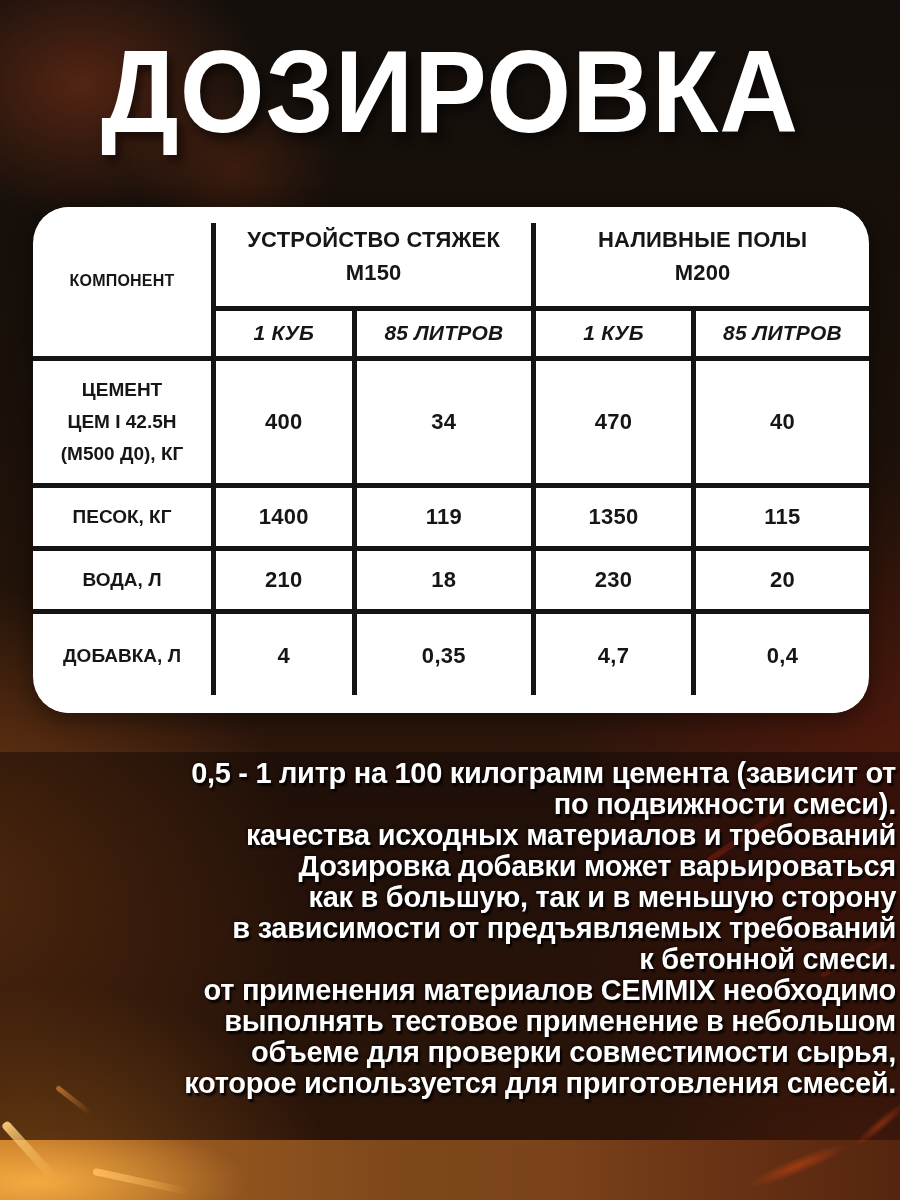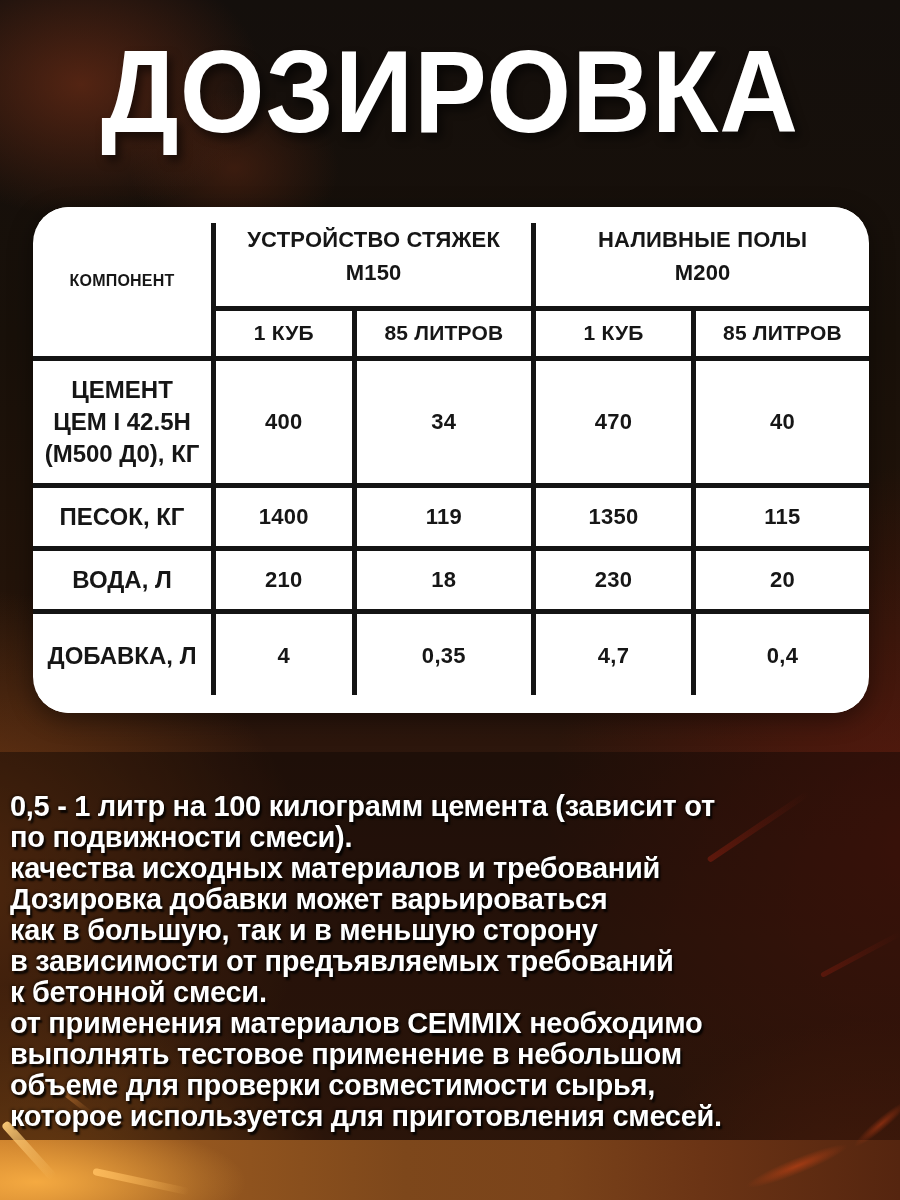--- a/index.html
+++ b/index.html
@@ -141,33 +141,32 @@
   .col-c    { width: 19.1%; }
   .col-d    { width: 21.0%; }
 
   tr.rh-group { height: 101px; }
   tr.rh-sub   { height: 50px;  }
   tr.rh-cem   { height: 127px; }
   tr.rh-std   { height: 63px;  }
   tr.rh-last  { height: 101px; }
 
   .group-title { font-size: 22px; line-height: 33px; letter-spacing: 0.2px; }
-  .sub-head    { font-size: 21px; letter-spacing: 0.2px; }
+  .sub-head    { font-size: 21px; letter-spacing: 0.2px; font-style: italic; }
   .comp-head   { font-size: 16px; letter-spacing: 0.2px; }
-  .row-label   { font-size: 24px; line-height: 32px; letter-spacing: 0; }
+  .row-label   { font-size: 19px; line-height: 32px; letter-spacing: 0; }
   .cell-value  { font-size: 22px; letter-spacing: 0.3px; }
   tr.rh-last th, tr.rh-last td { padding-bottom: 16px; }
 
   
   .footer-text {
-    position: absolute; left: 10px; top: 758px;
+    position: absolute; left: 16px; top: 758px;
     width: 880px;
-    text-align: left;
+    text-align: right;
     z-index: 2;
-    margin-top: 33px;
   }
   .footer-line {
     font-size: 29px;
     font-weight: bold;
     line-height: 31px;
     color: #ffffff;
     letter-spacing: -0.3px;
     text-shadow: 2px 3px 2px rgba(0,0,0,0.85), -1px -1px 3px rgba(0,0,0,0.45);
     white-space: nowrap;
   }

